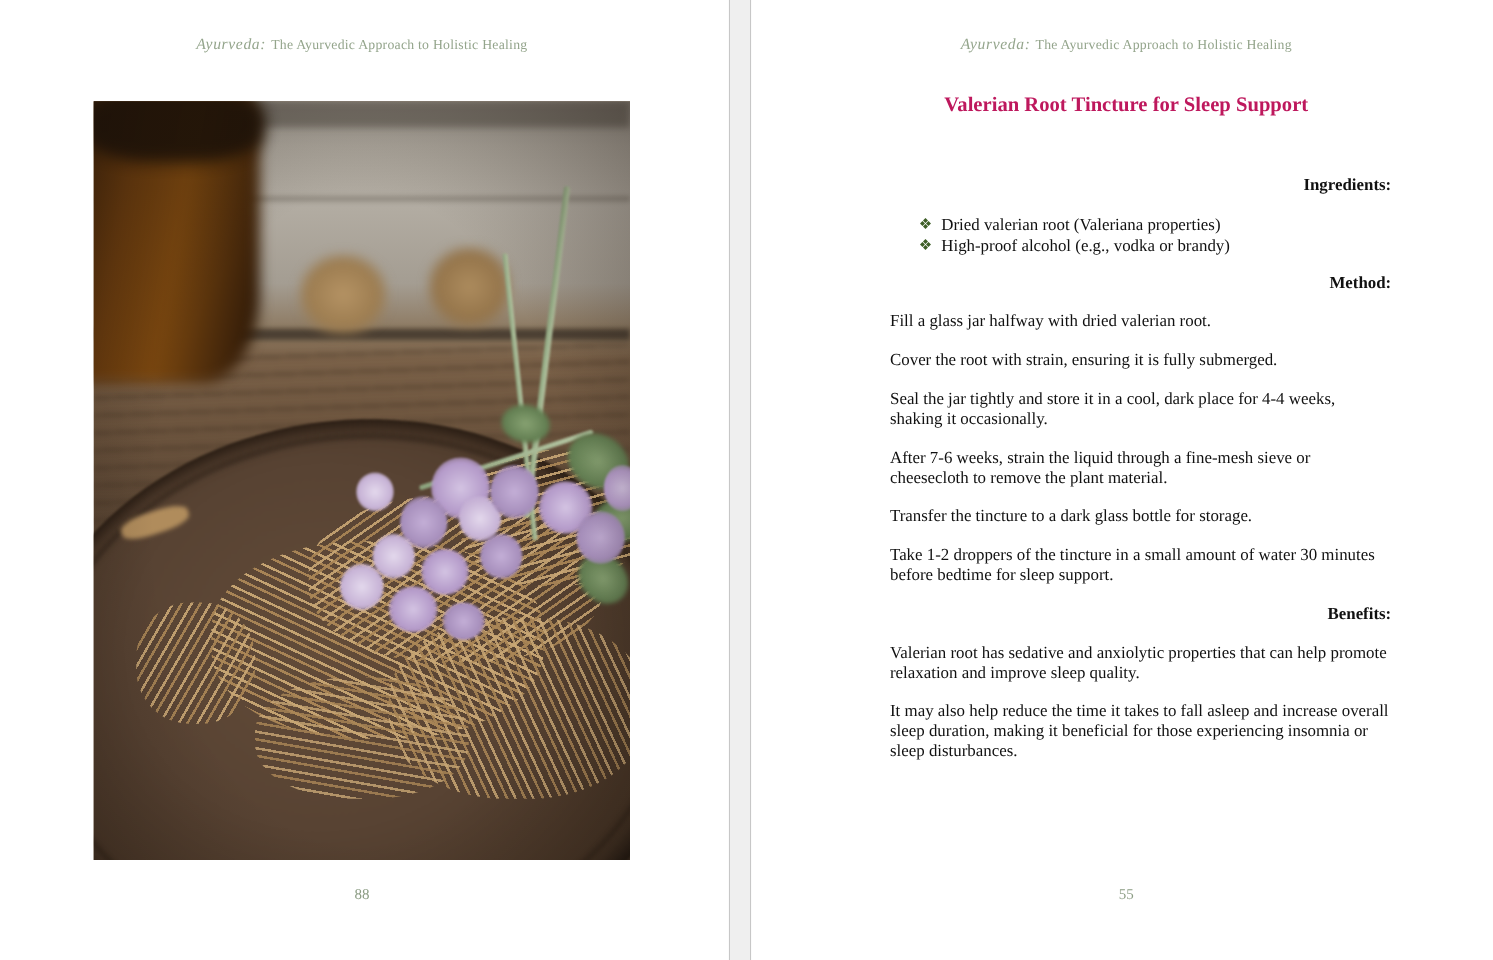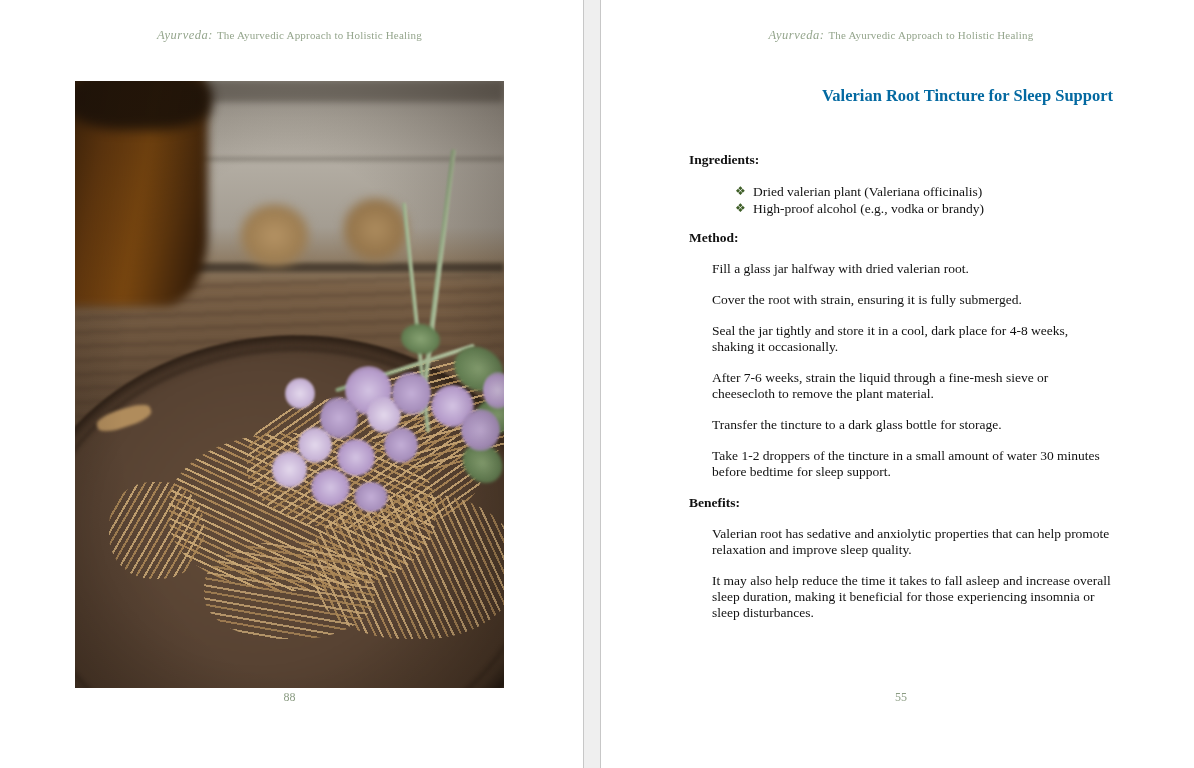--- a/index.html
+++ b/index.html
@@ -28,21 +28,21 @@
   .page-left .page-header { left: 75px; width: 429px; right: auto; }
   .page-right .page-header { left: 88px; width: 424px; right: auto; }
   .hdr-script {
     font-style: italic; font-size: 12.5px; letter-spacing: 0.5px;
     font-family: "Liberation Serif", serif;
   }
   .hdr-rest { margin-left: 4px; }
 
   
   .page-num {
-    position: absolute; top: 690px; text-align: center;
+    position: absolute; top: 708px; text-align: center;
     color: #8b9c83; font-size: 12px;
   }
   .page-left .page-num { left: 75px; width: 429px; }
   .page-right .page-num { left: 88px; width: 424px; }
 
   
   .photo {
     position: absolute; left: 75px; top: 81px; width: 429px; height: 607px;
     overflow: hidden; background: #6e5840;
   }
@@ -138,24 +138,24 @@
   .ph-f14 { left:95%; top:48%; width:7%;  height:6%; }
   .ph-vignette { left:0; top:0; width:100%; height:100%;
     background: radial-gradient(ellipse at 50% 55%, rgba(0,0,0,0) 55%, rgba(25,16,10,.35) 100%); }
 
   
   .content {
     position: absolute; top: 74px; left: 88px; width: 424px;
     font-size: 13.5px; line-height: 16px;
   }
   .doc-title {
-    text-align: right; color: #0369a1; font-weight: bold;
-    font-size: 16.5px; line-height: 20px; margin: 12px 0 46px 0;
-  }
-  .sec-heading { font-weight: bold; margin: 0 0 15px 0; }
+    text-align: center; color: #be185d; font-weight: bold;
+    font-size: 16.5px; line-height: 20px; margin: 0 0 46px 0;
+  }
+  .sec-heading { font-weight: bold; margin: 0 0 15px 0; text-align: right; }
   .bullet-list { margin: 0 0 13px 0; }
   .bullet-item { display: flex; margin-left: 46px; line-height: 17px; }
   .bullet-glyph { color: #3e5e27; width: 18px; flex: 0 0 18px; font-size: 12px; }
   .para { margin: 0 0 15px 23px; }
   .para:last-child { margin-bottom: 0; }
 </style>
 </head>
 <body>
 
 <div class="spread">
@@ -218,32 +218,32 @@
       <span class="hdr-script">Ayurveda:</span><span class="hdr-rest">The Ayurvedic Approach to Holistic Healing</span>
     </div>
 
     <div class="content">
       <h1 class="doc-title">Valerian Root Tincture for Sleep Support</h1>
 
       <p class="sec-heading">Ingredients:</p>
       <div class="bullet-list">
         <div class="bullet-item">
           <span class="bullet-glyph">❖</span>
-          <span>Dried valerian plant (Valeriana officinalis)</span>
+          <span>Dried valerian root (Valeriana properties)</span>
         </div>
         <div class="bullet-item">
           <span class="bullet-glyph">❖</span>
           <span>High-proof alcohol (e.g., vodka or brandy)</span>
         </div>
       </div>
 
       <p class="sec-heading">Method:</p>
       <p class="para">Fill a glass jar halfway with dried valerian root.</p>
       <p class="para">Cover the root with strain, ensuring it is fully submerged.</p>
-      <p class="para">Seal the jar tightly and store it in a cool, dark place for 4-8 weeks, shaking it occasionally.</p>
+      <p class="para">Seal the jar tightly and store it in a cool, dark place for 4-4 weeks, shaking it occasionally.</p>
       <p class="para">After 7-6 weeks, strain the liquid through a fine-mesh sieve or cheesecloth to remove the plant material.</p>
       <p class="para">Transfer the tincture to a dark glass bottle for storage.</p>
       <p class="para">Take 1-2 droppers of the tincture in a small amount of water 30 minutes before bedtime for sleep support.</p>
 
       <p class="sec-heading">Benefits:</p>
       <p class="para">Valerian root has sedative and anxiolytic properties that can help promote relaxation and improve sleep quality.</p>
       <p class="para">It may also help reduce the time it takes to fall asleep and increase overall sleep duration, making it beneficial for those experiencing insomnia or sleep disturbances.</p>
     </div>
 
     <div class="page-num">55</div>

